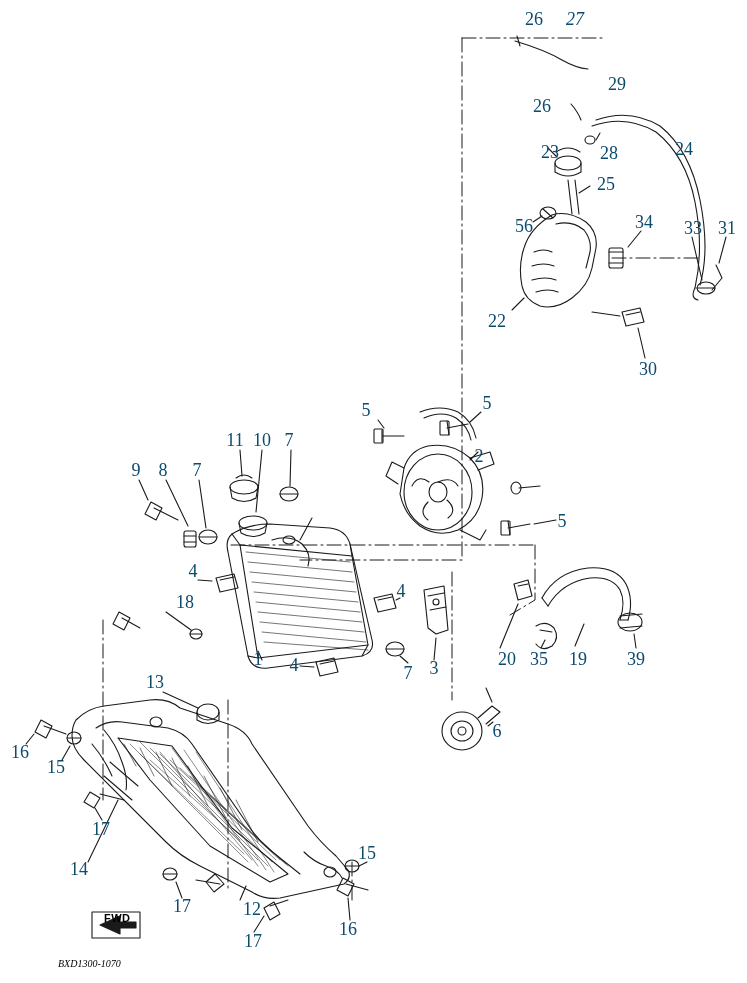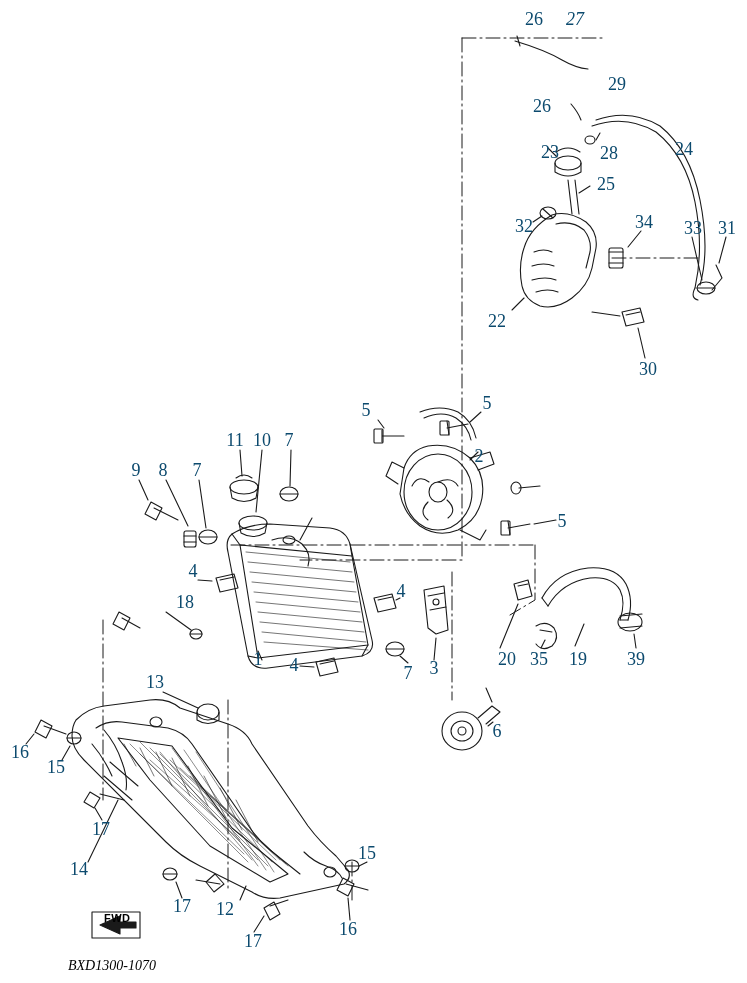--- a/index.html
+++ b/index.html
@@ -28,24 +28,24 @@
     position: absolute;
     font-family: "Liberation Serif", serif;
     font-size: 18px;
     color: #0c4a6e;
     line-height: 1;
     white-space: nowrap;
     transform: translate(-50%, -50%);
   }
   .diagram-code {
     position: absolute;
-    left: 68px;
+    left: 58px;
     top: 958px;
     font-family: "Liberation Serif", serif;
-    font-size: 14px;
+    font-size: 10px;
     font-style: italic;
     color: #000000;
     white-space: nowrap;
   }
   .fwd-label {
     position: absolute;
     left: 104px;
     top: 912px;
     font-family: "Liberation Sans", sans-serif;
     font-size: 11px;
@@ -295,21 +295,21 @@
 
   <div id="callout-layer">
       <div class="callout" style="left: 534px; top: 19px;">26</div>
       <div class="callout" style="left: 575px; top: 19px; font-style: italic;">27</div>
       <div class="callout" style="left: 617px; top: 84px;">29</div>
       <div class="callout" style="left: 542px; top: 106px;">26</div>
       <div class="callout" style="left: 550px; top: 152px;">23</div>
       <div class="callout" style="left: 609px; top: 153px;">28</div>
       <div class="callout" style="left: 684px; top: 149px;">24</div>
       <div class="callout" style="left: 606px; top: 184px;">25</div>
-      <div class="callout" style="left: 524px; top: 226px;">32</div>
+      <div class="callout" style="left: 524px; top: 226px;">56</div>
       <div class="callout" style="left: 644px; top: 222px;">34</div>
       <div class="callout" style="left: 693px; top: 228px;">33</div>
       <div class="callout" style="left: 727px; top: 228px;">31</div>
       <div class="callout" style="left: 497px; top: 321px;">22</div>
       <div class="callout" style="left: 648px; top: 369px;">30</div>
       <div class="callout" style="left: 366px; top: 410px;">5</div>
       <div class="callout" style="left: 487px; top: 403px;">5</div>
       <div class="callout" style="left: 479px; top: 456px;">2</div>
       <div class="callout" style="left: 235px; top: 440px;">11</div>
       <div class="callout" style="left: 262px; top: 440px;">10</div>
@@ -330,17 +330,17 @@
       <div class="callout" style="left: 294px; top: 665px;">4</div>
       <div class="callout" style="left: 408px; top: 673px;">7</div>
       <div class="callout" style="left: 155px; top: 682px;">13</div>
       <div class="callout" style="left: 497px; top: 731px;">6</div>
       <div class="callout" style="left: 20px; top: 752px;">16</div>
       <div class="callout" style="left: 56px; top: 767px;">15</div>
       <div class="callout" style="left: 101px; top: 829px;">17</div>
       <div class="callout" style="left: 79px; top: 869px;">14</div>
       <div class="callout" style="left: 367px; top: 853px;">15</div>
       <div class="callout" style="left: 182px; top: 906px;">17</div>
-      <div class="callout" style="left: 225px; top: 909px; font-family: Liberation Serif, serif;">12</div>
+      <div class="callout" style="left: 252px; top: 909px; font-family: Liberation Serif, serif;">12</div>
       <div class="callout" style="left: 253px; top: 941px;">17</div>
       <div class="callout" style="left: 348px; top: 929px;">16</div>
     </div>
 </div>
 
 </body></html>

